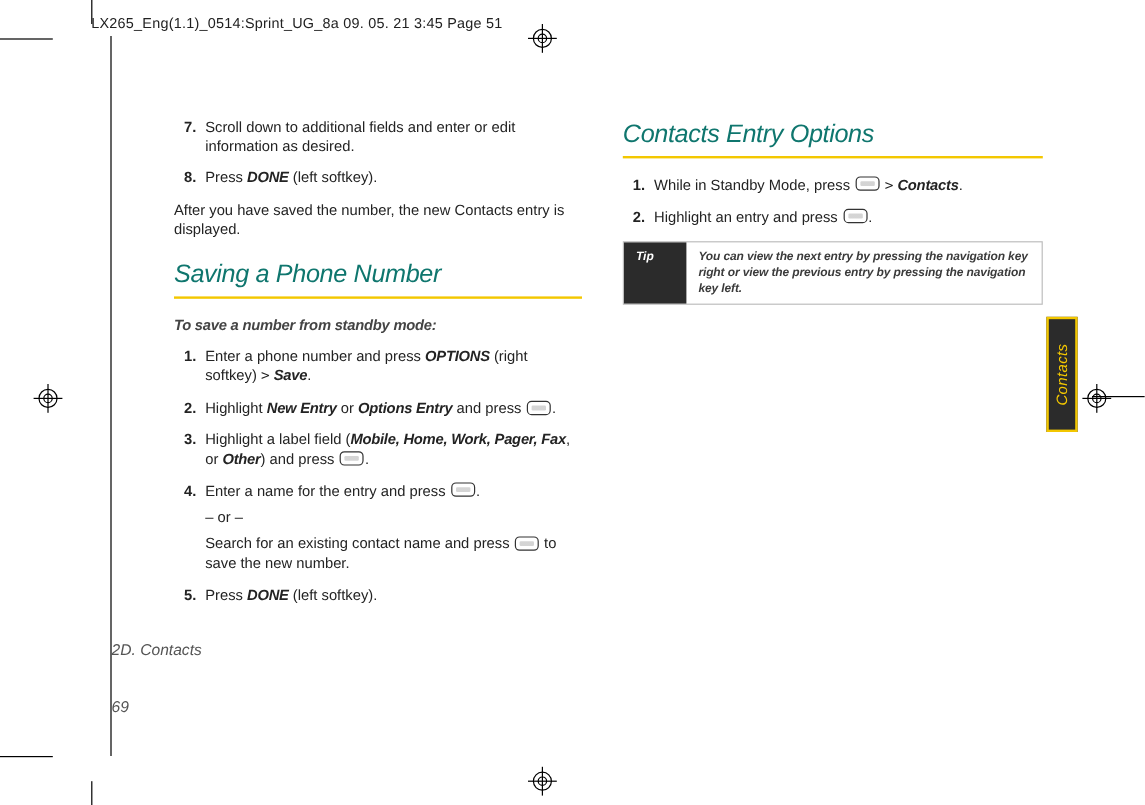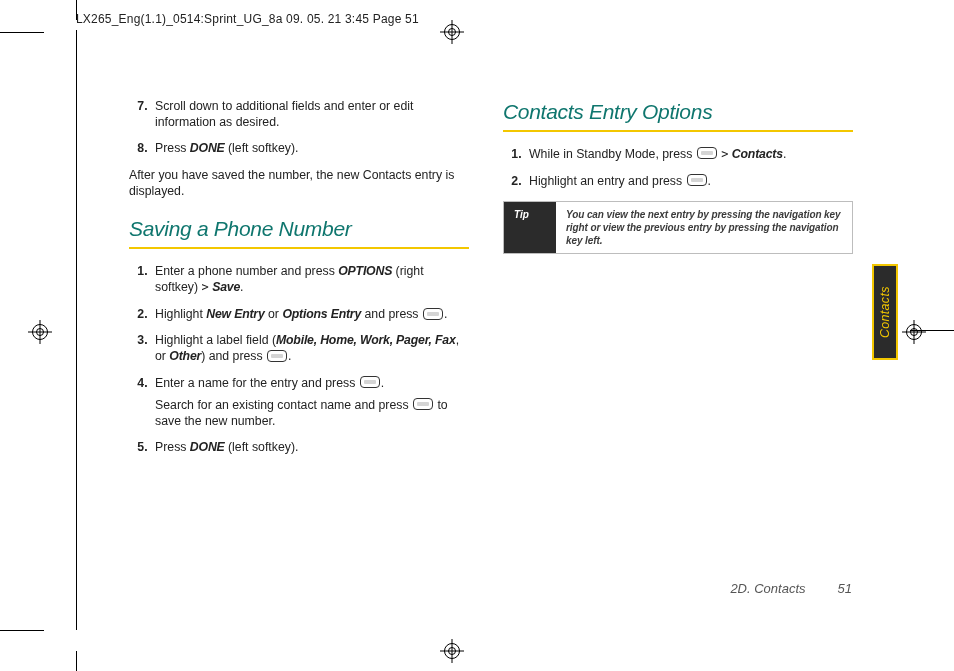--- a/index.html
+++ b/index.html
@@ -22,21 +22,21 @@
   .reg .c1 { position:absolute; border:1px solid #000; border-radius:50%; width:16px; height:16px; left:4px; top:4px;}
   .reg .c2 { position:absolute; border:1px solid #000; border-radius:50%; width:8px; height:8px; left:8px; top:8px;}
 
   .running-head {
     position:absolute; left:76px; top:12px;
     font-size:12px; letter-spacing:.2px; color:#222;
   }
 
   .page {
     position:absolute;
-    left:76px; top:30px;
+    left:92px; top:30px;
     width:800px; height:600px;
     border-left:1px solid #000;
   }
   .cols {
     display:flex; gap:34px;
     padding: 68px 0 0 52px;
   }
   .col { width:340px; font-size:12.3px; line-height:1.32; }
   .col.right { width:350px; }
 
@@ -93,21 +93,21 @@
     writing-mode: vertical-rl;
     transform: rotate(180deg);
     display:flex; align-items:center; justify-content:center;
     letter-spacing:.3px;
   }
 
   .footer {
     position:absolute; left:0; right:0; bottom:34px;
     display:flex; justify-content:flex-end; gap:32px;
     padding-right:24px;
-    font-style:italic; color:#555; font-size:13px;
+    font-style:italic; color:#555; font-size:13px;flex-direction:column;
   }
   .footer .pn { color:#555; }
 </style>
 </head>
 <body>
 
 <div class="mark-h" style="left:0; width:44px; top:32px;"></div>
 <div class="mark-v" style="left:76px; top:0; height:20px;"></div>
 <div class="mark-h" style="left:0; width:44px; top:630px;"></div>
 <div class="mark-v" style="left:76px; bottom:0; height:20px;"></div>
@@ -137,25 +137,26 @@
 
     <div class="col">
       <ol class="steps" start="7" id="left-top">
           <li>Scroll down to additional fields and enter or edit information as desired.</li>
           <li>Press <strong class="k">DONE</strong> (left softkey).</li>
         </ol>
       <p class="after">After you have saved the number, the new Contacts entry is displayed.</p>
 
       <h2 class="sec">Saving a Phone Number</h2>
       <div class="rule"></div>
+      <p class="intro">To save a number from standby mode:</p>
       <ol class="steps" id="left-steps">
           <li>Enter a phone number and press <strong class="k">OPTIONS</strong> (right softkey) <span class="gt">&gt;</span> <strong class="k">Save</strong>.</li>
           <li>Highlight <strong class="k">New Entry</strong> or <strong class="k">Options Entry</strong> and press <span class="okbtn"></span>.</li>
           <li>Highlight a label field (<strong class="k">Mobile, Home, Work, Pager, Fax</strong>, or <strong class="k">Other</strong>) and press <span class="okbtn"></span>.</li>
-          <li>Enter a name for the entry and press <span class="okbtn"></span>.<span class="sub">Search for an existing contact name and press <span class="okbtn"></span> to save the new number.</span></li>
+          <li>Enter a name for the entry and press <span class="okbtn"></span>.<span class="sub">– or –</span><span class="sub">Search for an existing contact name and press <span class="okbtn"></span> to save the new number.</span></li>
           <li>Press <strong class="k">DONE</strong> (left softkey).</li>
         </ol>
     </div>
 
     <div class="col right">
       <h2 class="sec" style="margin-top:0">Contacts Entry Options</h2>
       <div class="rule"></div>
       <ol class="steps" id="right-steps">
           <li>While in Standby Mode, press <span class="okbtn"></span> <span class="gt">&gt;</span> <strong class="k">Contacts</strong>.</li>
           <li>Highlight an entry and press <span class="okbtn"></span>.</li>
@@ -163,17 +164,17 @@
 
       <div class="tipbox">
         <div class="tag">Tip</div>
         <div class="body">You can view the next entry by pressing the navigation key right or view the previous entry by pressing the navigation key left.</div>
       </div>
     </div>
   </div>
 
   <div class="footer">
     <span>2D. Contacts</span>
-    <span class="pn">51</span>
+    <span class="pn">69</span>
   </div>
 </div>
 
 <div class="thumbtab">Contacts</div>
 
 </body></html>

